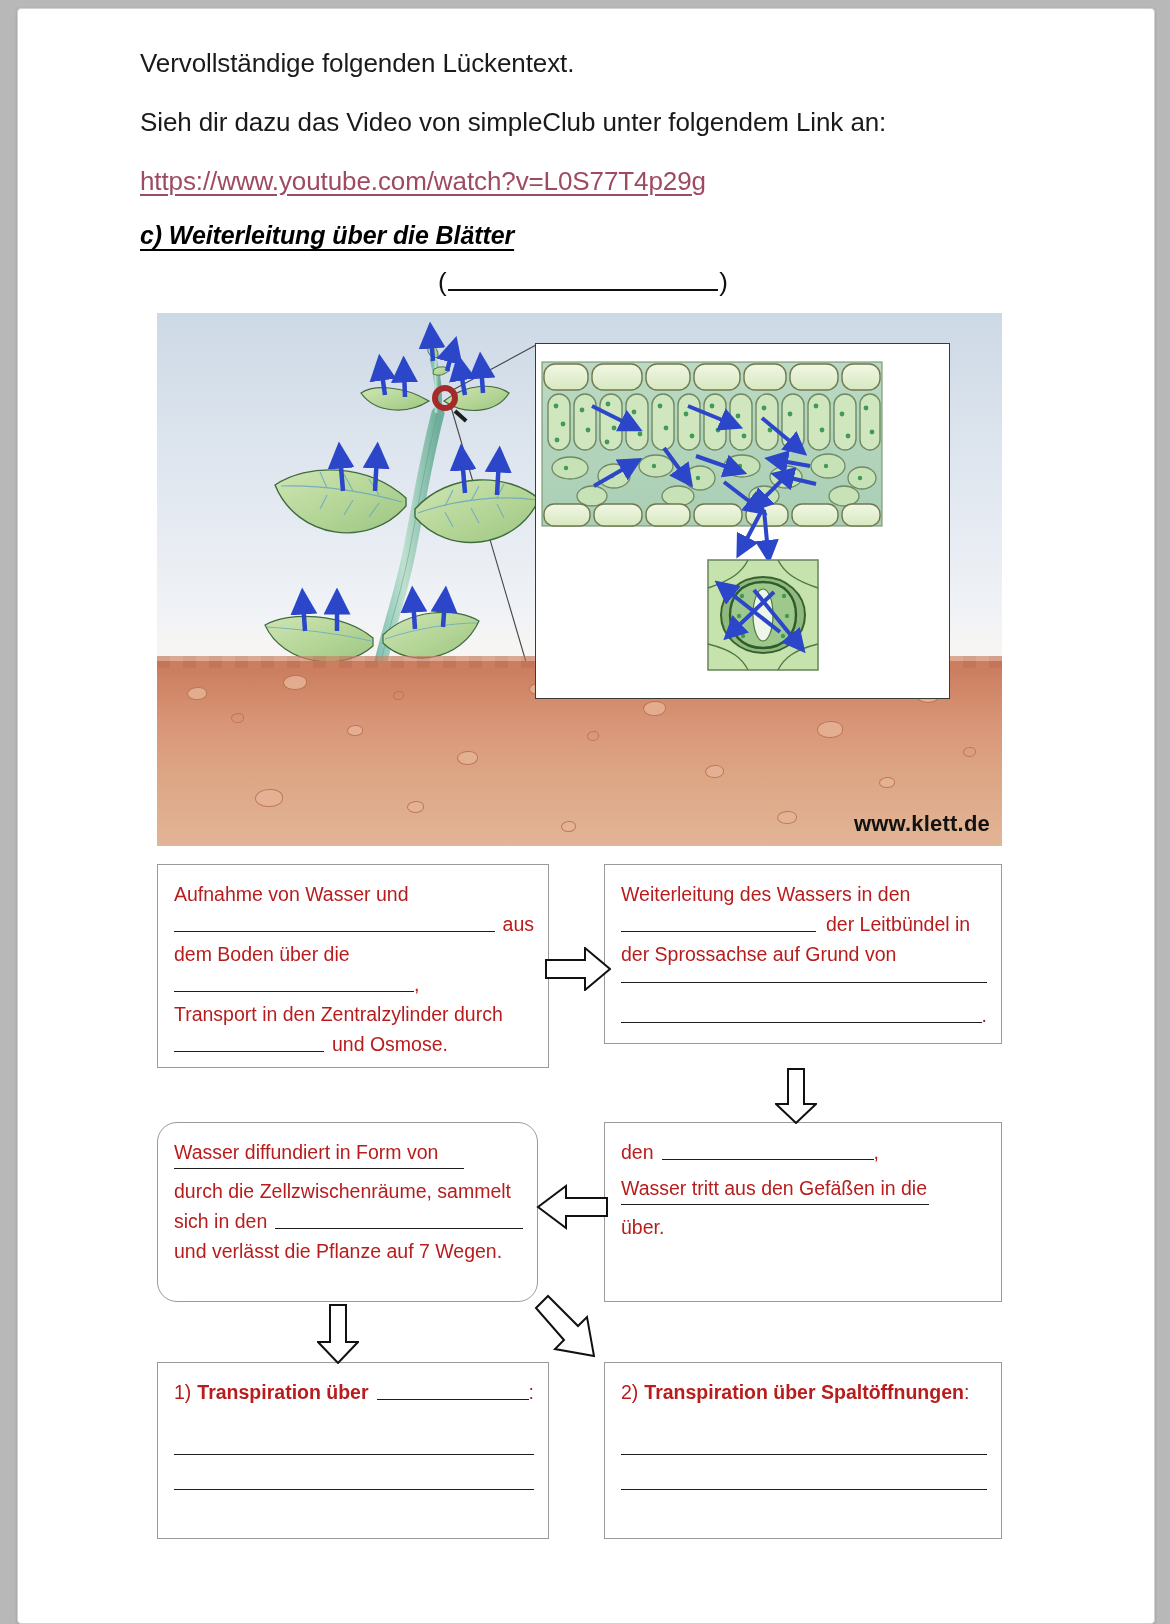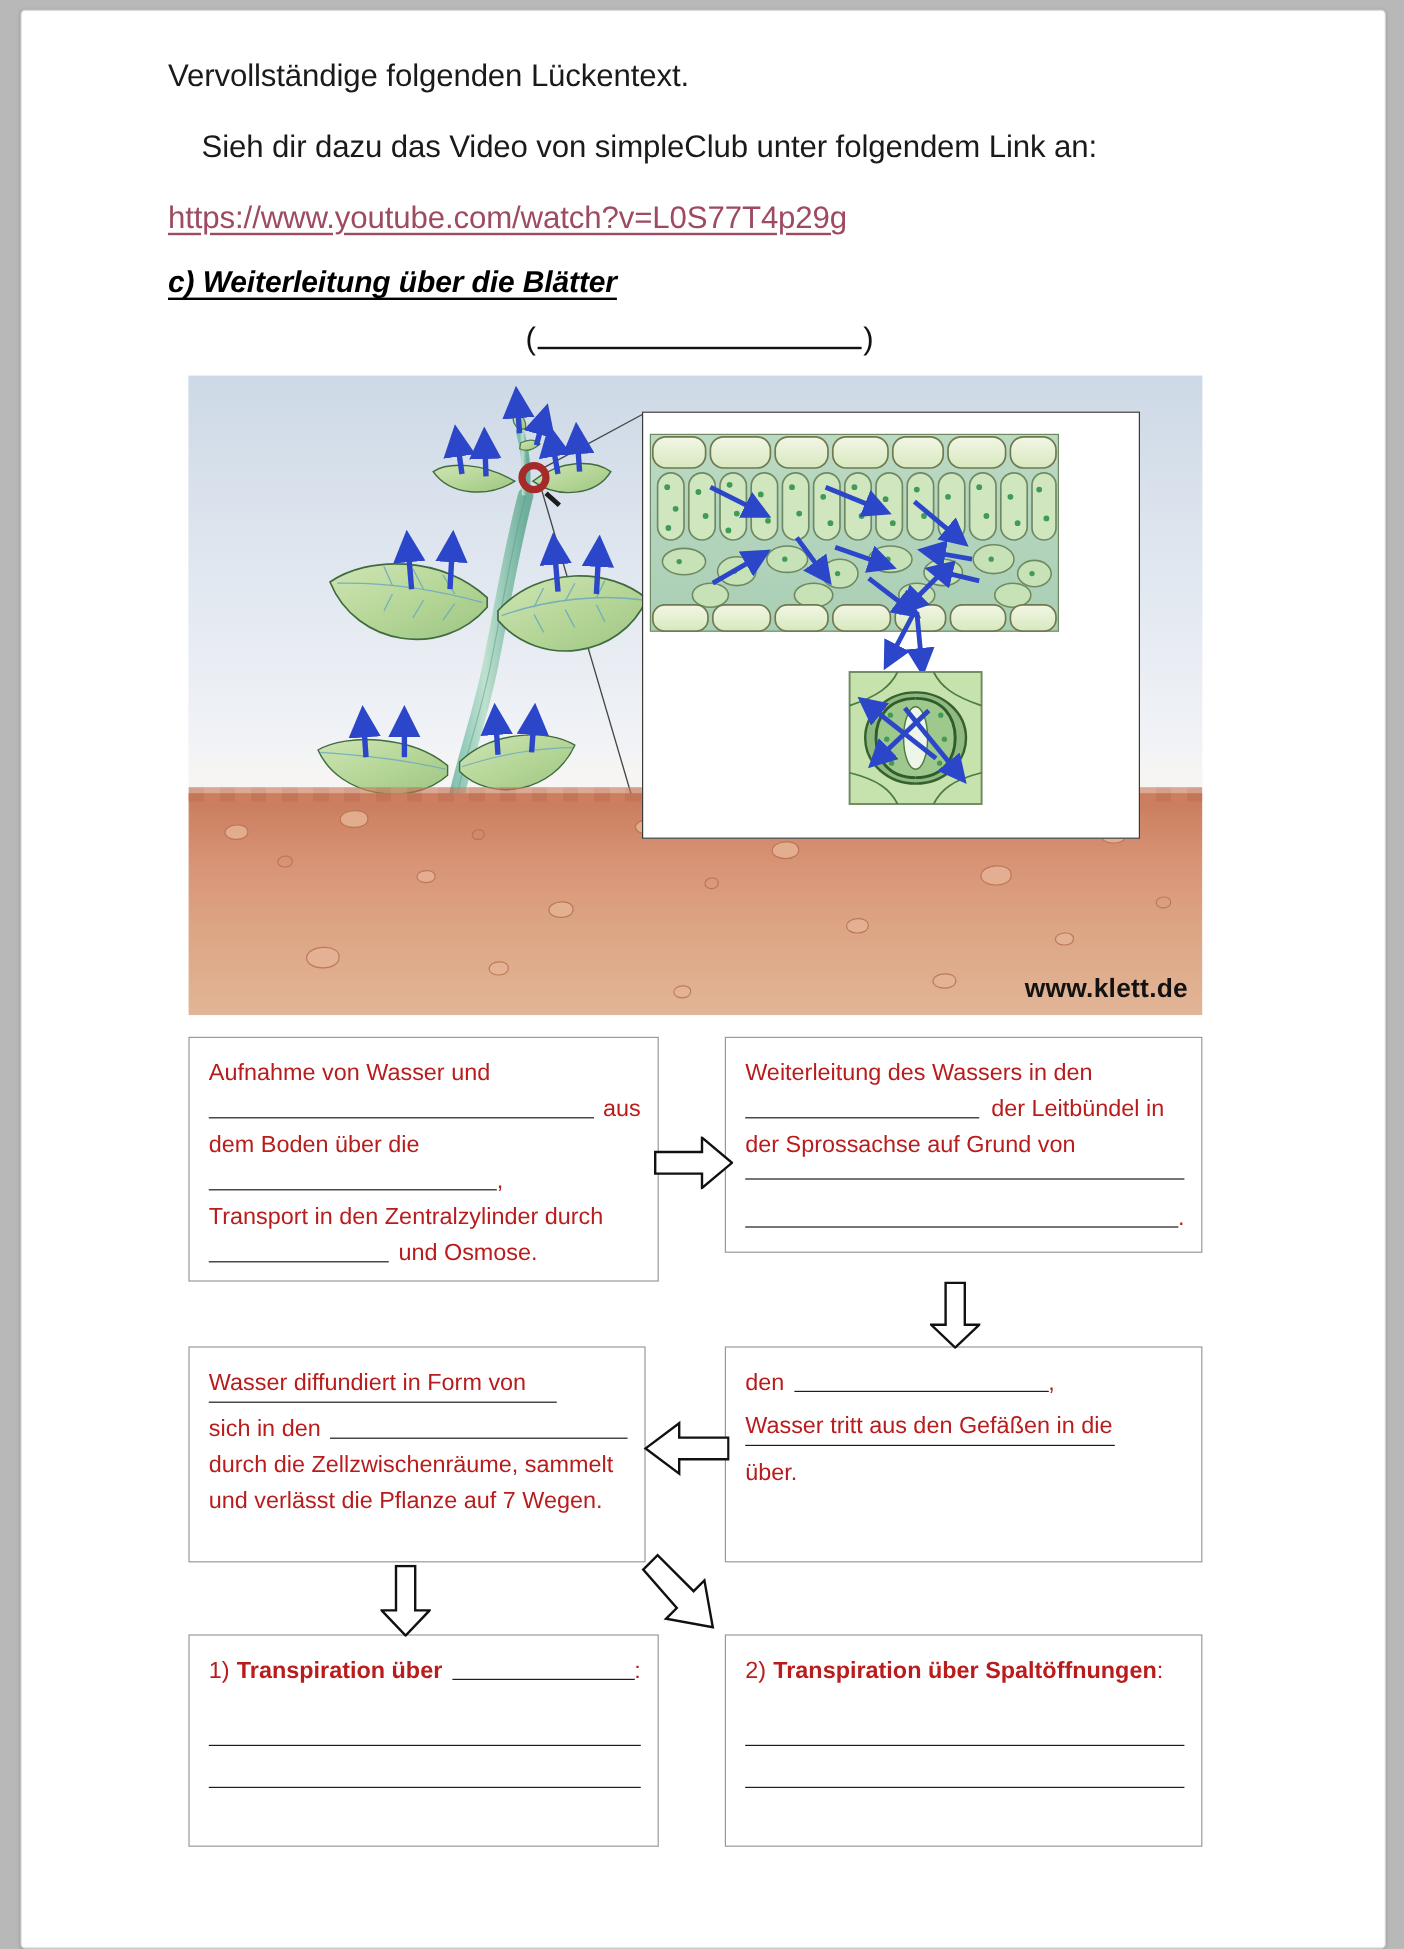--- a/index.html
+++ b/index.html
@@ -29,21 +29,21 @@
   
   .hdr {
     position: absolute;
     left: 122px;
     font-size: 26px;
     color: #1a1a1a;
     white-space: nowrap;
     letter-spacing: -0.1px;
   }
   #line-instruction { top: 39px; }
-  #line-video       { top: 98px; margin-left: 28px; }
+  #line-video       { top: 98px; }
   #line-link {
     top: 157px;
     color: #9e4a60;
     text-decoration: underline;
     text-decoration-color: #9e4a60;
     text-underline-offset: 4px;
   }
   #line-heading {
     top: 212px;
     font-weight: bold;
@@ -170,21 +170,21 @@
     margin: 0 0 7px 0;
     flex: 0 0 auto;
   }
   .fbox .ul.grow { flex: 1 1 auto; }
   .fbox .txt { flex: 0 0 auto; }
   .fbox .spacer { flex: 1 1 auto; }
   .fbox b { font-weight: bold; }
 
   #box-uptake      { left: 139px; top: 855px;  width: 392px; height: 204px; }
   #box-transport   { left: 586px; top: 855px;  width: 398px; height: 180px; }
-  #box-diffusion   { left: 139px; top: 1113px; width: 381px; height: 180px; }
+  #box-diffusion   { left: 139px; top: 1113px; width: 381px; height: 180px; border-radius: 20px; }
   #box-branching   { left: 586px; top: 1113px; width: 398px; height: 180px; }
   #box-transpiration-1 { left: 139px; top: 1353px; width: 392px; height: 177px; }
   #box-transpiration-2 { left: 586px; top: 1353px; width: 398px; height: 177px; }
 
   
   .arrow { position: absolute; }
   #arrow-right-1 { left: 527px; top: 938px;  width: 66px; height: 44px; }
   #arrow-down-1  { left: 757px; top: 1059px; width: 42px; height: 56px; }
   #arrow-left-1  { left: 518px; top: 1175px; width: 72px; height: 46px; }
   #arrow-down-2  { left: 299px; top: 1295px; width: 42px; height: 60px; }
@@ -511,25 +511,25 @@
       <span class="txt">.</span>
     </div>
   </div>
 
   <div class="fbox" id="box-diffusion">
     <div class="row plain">Wasser diffundiert in Form von</div>
     <div class="row">
       <span class="ul" style="width:290px"></span>
       <span class="spacer"></span>
     </div>
+    <div class="row plain">durch die Zellzwischenräume, sammelt</div>
     <div class="row">
       <span class="txt">sich in den</span>
       <span class="ul grow" style="margin-left:8px"></span>
     </div>
-    <div class="row plain">durch die Zellzwischenräume, sammelt</div>
     <div class="row plain">und verlässt die Pflanze auf 7 Wegen.</div>
   </div>
 
   <div class="fbox" id="box-branching">
     <div class="row">
       <span class="txt">den</span>
       <span class="ul" style="width:212px;margin-left:8px"></span>
       <span class="txt">,</span>
       <span class="spacer"></span>
     </div>

